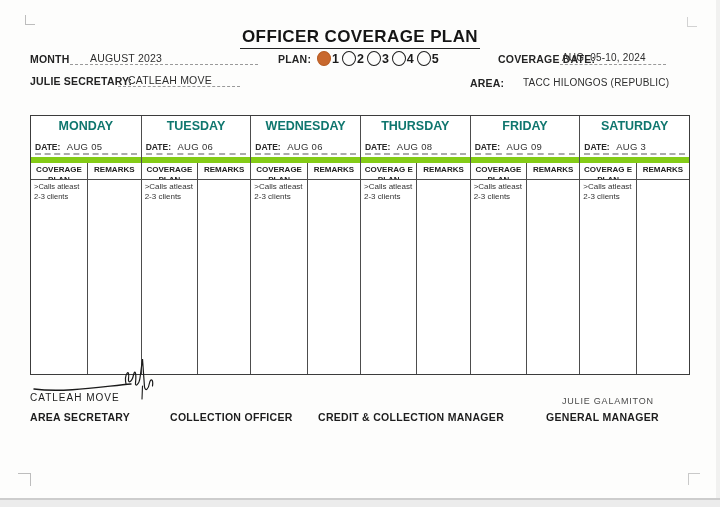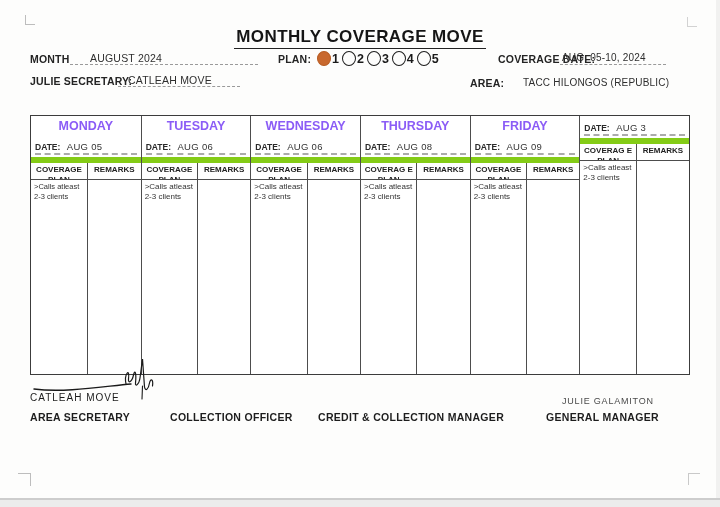--- a/index.html
+++ b/index.html
@@ -40,21 +40,21 @@
   .week-num { font-size: 12.5px; font-weight: 600; color: #1a1a1a; margin-right: 2px; }
 
   
   .cov-table {
     position: absolute; left: 30px; top: 115px; width: 660px; height: 260px;
     display: grid; grid-template-columns: repeat(6, 1fr);
     border: 1.5px solid #3c3c3c; background: #fff;
   }
   .day-col { display: flex; flex-direction: column; border-left: 1px solid #4d4d4d; min-width: 0; }
   .day-col:first-child { border-left: none; }
-  .day-name { text-align: center; font-weight: bold; font-size: 12.5px; padding-top: 3px; height: 19px; color: #8b5cf6; }
+  .day-name { text-align: center; font-weight: bold; font-size: 12.5px; padding-top: 3px; height: 19px; color: #0f766e; }
   .date-row { padding: 1px 0 0 4px; height: 15px; white-space: nowrap; overflow: hidden; }
   .date-lbl { font-size: 8.5px; font-weight: bold; color: #2a2a2a; }
   .date-val { font-size: 9.5px; color: #333; margin-left: 2px; letter-spacing: 0.3px; }
   .dash-sep { margin: 2px 4px 0 4px; border-bottom: 2px dashed #ababab; height: 3px; }
   .subhead {
     margin-top: 2px; display: grid; grid-template-columns: 52% 48%; height: 23px;
     border-top: 6px solid #84cc16; border-bottom: 1px solid #4d4d4d;
   }
   .subhead-cell {
     font-size: 8px; font-weight: bold; text-align: center; line-height: 1.2;
@@ -79,26 +79,26 @@
 </style>
 </head>
 <body>
 
 <div class="crop tl"></div>
 <div class="crop tr"></div>
 <div class="crop bl"></div>
 <div class="crop br"></div>
 
 <div class="title-wrap">
-  <span class="title">MONTHLY COVERAGE MOVE</span>
+  <span class="title">OFFICER COVERAGE PLAN</span>
 </div>
 
 <span class="lbl" style="left:30px; top:53px;">MONTH</span>
 <span class="dashline" style="left:70px; top:64px; width:188px;"></span>
-<span class="val" style="left:90px; top:52px;">AUGUST 2024</span>
+<span class="val" style="left:90px; top:52px;">AUGUST 2023</span>
 
 <span class="lbl" style="left:278px; top:53px;">PLAN:</span>
 <div class="weeks">
   <span class="week-circle filled"></span>
   <span class="week-num">1</span>
   <span class="week-circle"></span>
   <span class="week-num">2</span>
   <span class="week-circle"></span>
   <span class="week-num">3</span>
   <span class="week-circle"></span>
@@ -209,20 +209,21 @@
     </div>
     <div class="body-row">
       <div class="body-cell first">
         <div class="plan-text">&gt;Calls atleast 2-3 clients</div>
       </div>
       <div class="body-cell"></div>
     </div>
   </div>
 
   <div class="day-col">
+    <div class="day-name">SATURDAY</div>
     <div class="date-row">
       <span class="date-lbl">DATE:</span>
       <span class="date-val">AUG 3</span>
     </div>
     <div class="dash-sep"></div>
     <div class="subhead">
       <div class="subhead-cell first">COVERAG E PLAN</div>
       <div class="subhead-cell">REMARKS</div>
     </div>
     <div class="body-row">

